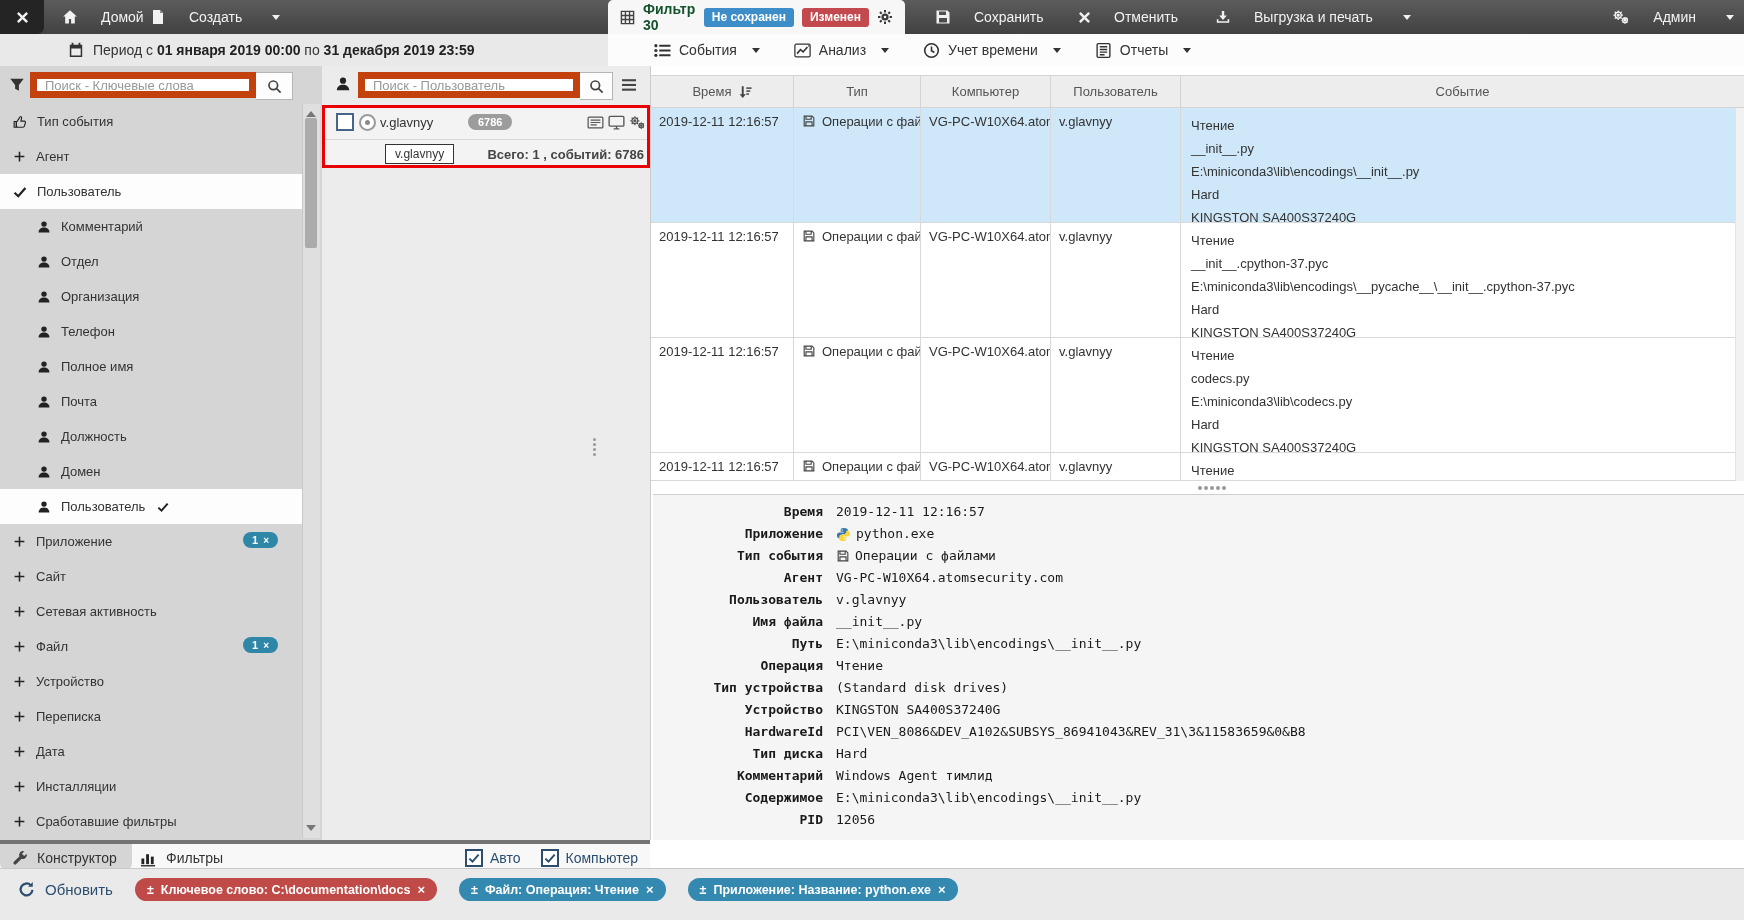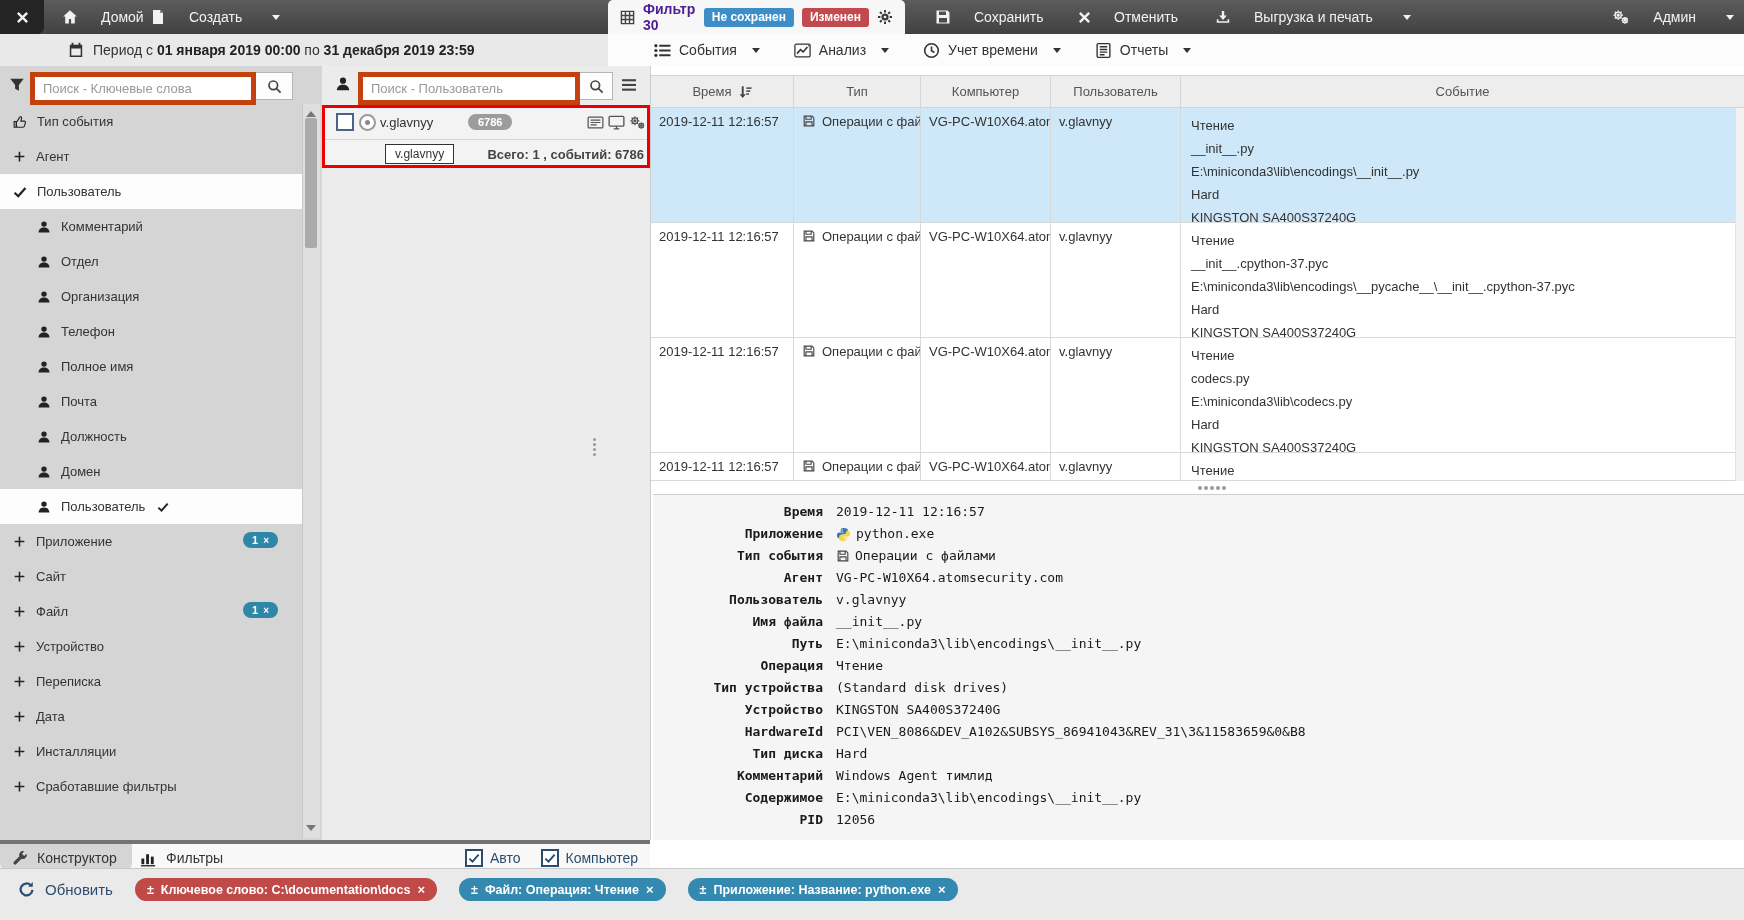--- a/index.html
+++ b/index.html
@@ -11,33 +11,33 @@
   .i12{width:12px;height:12px}.i13{width:13px;height:13px}.i14{width:14px;height:14px}
   .i15{width:15px;height:15px}.i16{width:16px;height:16px}.i17{width:17px;height:17px}.i18{width:18px;height:18px}
   .caret{display:inline-block;width:0;height:0;border-left:4.5px solid transparent;border-right:4.5px solid transparent;border-top:5.5px solid currentColor;margin-left:7px;}
 
   
   .topbar{left:0;top:0;width:1744px;height:34px;background:linear-gradient(#5c5c5c,#414141);color:#f2f2f2;}
   .xtab{left:0;top:0;width:44px;height:34px;background:#242424;border-radius:0 0 7px 0;display:flex;align-items:center;justify-content:center;cursor:pointer;}
   .tb-item{top:0;height:34px;display:flex;align-items:center;gap:23px;font-size:14px;cursor:pointer;white-space:nowrap;}
   .ftab{left:608px;top:0;width:297px;height:34px;background:#f7f7f7;border-radius:5px 5px 0 0;color:#333;
         display:flex;align-items:center;gap:8px;padding:0 12px;box-sizing:border-box;font-size:14px;}
-  .ftab .title{font-weight:bold;color:#4c1d95;}
+  .ftab .title{font-weight:bold;color:#14532d;}
   .badge{border-radius:3px;padding:2px 8px 3px;font-size:12px;font-weight:bold;color:#fff;white-space:nowrap;}
 
   
   .period-bar{left:0;top:34px;width:608px;height:32px;background:#e9e9e9;display:flex;align-items:center;gap:9px;padding-left:68px;box-sizing:border-box;font-size:14px;color:#333;}
   .period-bar b{color:#222;}
   .view-toolbar{left:608px;top:34px;width:1136px;height:32px;background:#fcfcfc;display:flex;align-items:center;gap:34px;padding-left:46px;box-sizing:border-box;color:#333;}
   .vt-item{display:flex;align-items:center;gap:8px;font-size:14px;cursor:pointer;}
 
   
   .sidebar{left:0;top:66px;width:322px;height:774px;background:#d5d5d5;}
   .sb-search{position:absolute;left:0;top:0;width:100%;height:38px;}
-  .s-input{position:absolute;height:33px;border:5px solid #c2410c;background:#fff;font-size:13px;padding:0 8px;box-sizing:border-box;color:#333;font-family:"Liberation Sans",sans-serif;}
+  .s-input{position:absolute;height:26px;border:7px solid #c2410c;background:#fff;font-size:13px;padding:0 8px;box-sizing:border-box;color:#333;font-family:"Liberation Sans",sans-serif;}
   .s-input::placeholder{color:#999;}
   .s-btn{position:absolute;height:26px;border:1px solid #b5b5b5;border-left:none;background:#fdfdfd;display:flex;align-items:center;justify-content:center;cursor:pointer;color:#444;}
   .sb-list{position:absolute;left:0;top:38px;right:20px;}
   .sb-item{position:relative;height:35px;display:flex;align-items:center;gap:10px;padding-left:13px;font-size:13px;color:#333;cursor:pointer;}
   .sb-item.ind{padding-left:37px;}
   .sb-item.sel{background:#fdfdfd;}
   .sb-item .icn{color:#222;}
   .sb-badge{position:absolute;right:24px;top:8px;background:#2f87a8;color:#fff;border-radius:10px;padding:2px 9px;font-size:11px;font-weight:bold;display:flex;gap:5px;align-items:center;cursor:pointer;}
   .sb-badge .bx{font-size:10px;}
   .trail-check{color:#222;margin-left:2px;}
@@ -394,20 +394,28 @@
             <span class="bx">×</span>
           </span>
         </div>
         <div class="sb-item">
           <span class="icn i13">
             <svg viewBox="0 0 16 16" fill="none" stroke="currentColor" stroke-width="1.9">
               <path d="M8 2v12M2 8h12"></path>
             </svg>
           </span>
           <span class="sb-label">Сайт</span>
+        </div>
+        <div class="sb-item">
+          <span class="icn i13">
+            <svg viewBox="0 0 16 16" fill="none" stroke="currentColor" stroke-width="1.9">
+              <path d="M8 2v12M2 8h12"></path>
+            </svg>
+          </span>
+          <span class="sb-label">Сетевая активность</span>
         </div>
         <div class="sb-item">
           <span class="icn i13">
             <svg viewBox="0 0 16 16" fill="none" stroke="currentColor" stroke-width="1.9">
               <path d="M8 2v12M2 8h12"></path>
             </svg>
           </span>
           <span class="sb-label">Файл</span>
           <span class="sb-badge">
             <span>1</span>

